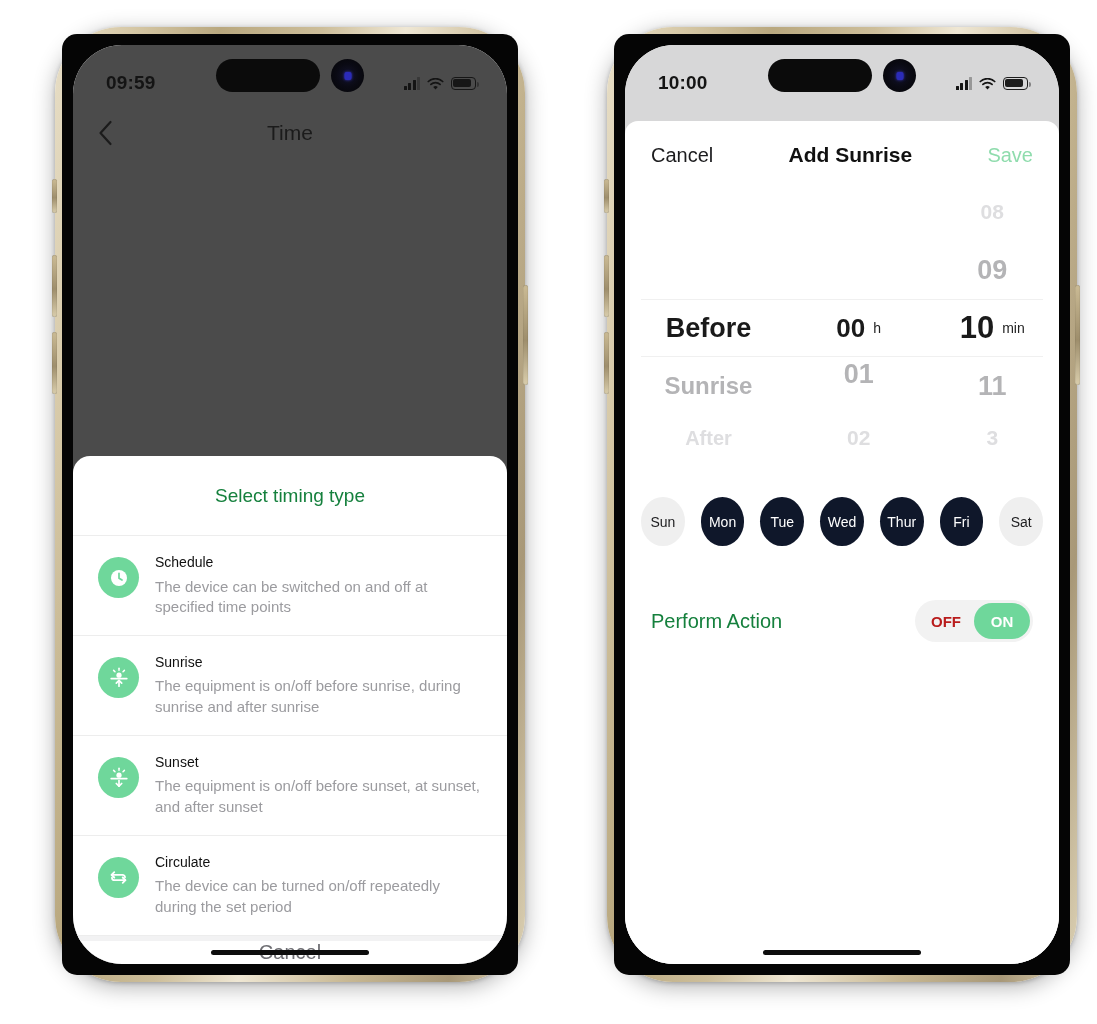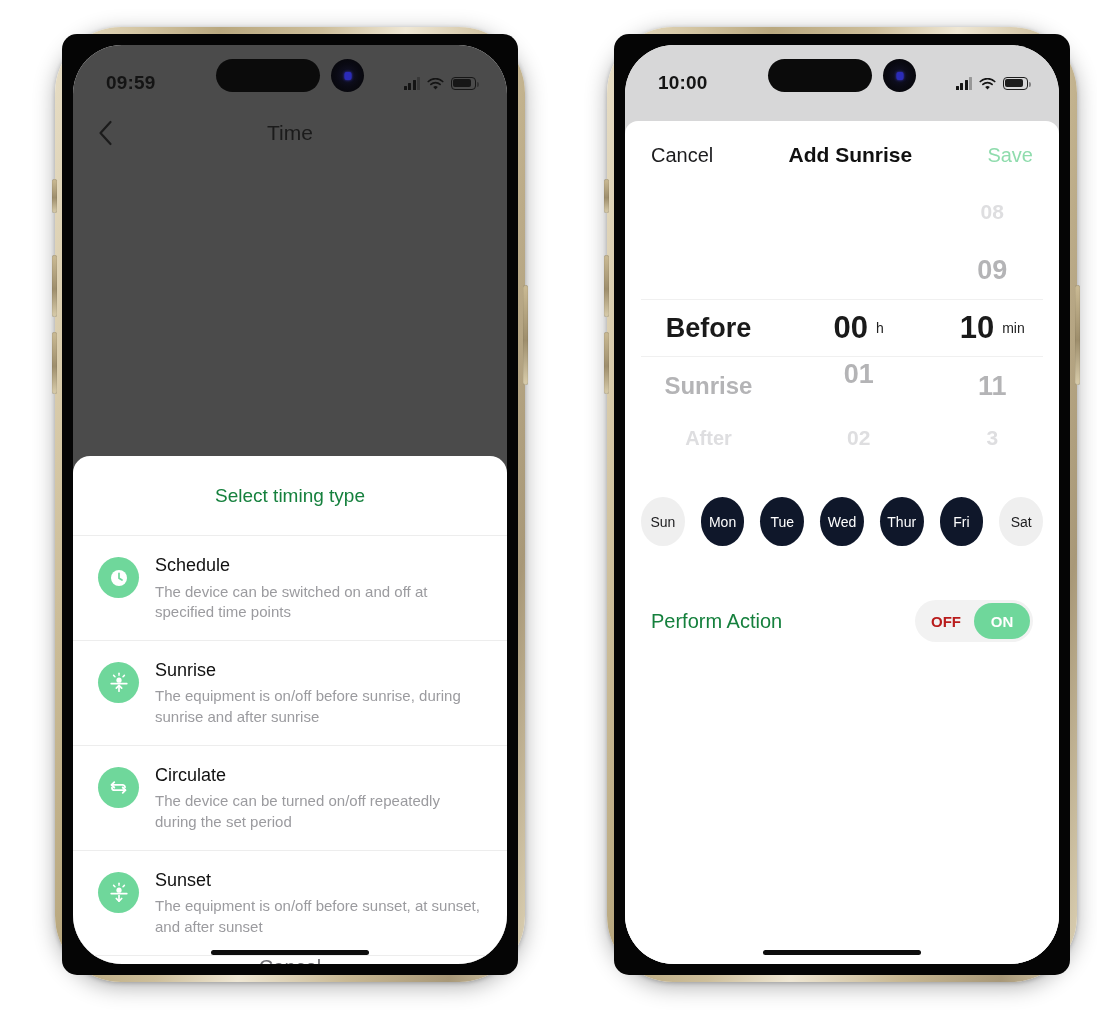--- a/index.html
+++ b/index.html
@@ -132,21 +132,21 @@
   .opt {
     display: flex; gap: 16px; padding: 18px 22px 17px 25px;
     border-bottom: 1px solid #ededed; align-items: flex-start;
   }
   .opt-icon {
     flex: 0 0 auto; width: 41px; height: 41px; border-radius: 50%;
     background: #6fd79b; display: flex; align-items: center; justify-content: center;
     margin-top: 3px;
   }
   .opt-body { flex: 1; min-width: 0; }
-  .opt-title { font-size: 18px; color: #111; line-height: 1.25; }
+  .opt-title { font-size: 14px; color: #111; line-height: 1.25; }
   .opt-desc { font-size: 15px; color: #9b9b9f; line-height: 1.38; margin-top: 5px; }
   .sheet-gap { height: 12px; background: #f2f2f3; }
   .sheet-cancel {
     flex: 1; display: flex; align-items: center; justify-content: center;
     font-size: 20px; color: #6e6e73;
   }
 
   .home-ind {
     position: absolute; bottom: 9px; left: 50%; transform: translateX(-50%);
     width: 158px; height: 5.5px; border-radius: 3px; background: #0d0d0d; z-index: 20;
@@ -299,51 +299,51 @@
               </svg>
             </div>
             <div class="opt-body">
               <div class="opt-title">Sunrise</div>
               <div class="opt-desc">The equipment is on/off before sunrise, during sunrise and after sunrise</div>
             </div>
           </div>
 
           <div class="opt">
             <div class="opt-icon">
-              <svg width="23" height="23" viewBox="0 0 24 24" fill="none" stroke="#fff" stroke-width="1.9" stroke-linecap="round" stroke-linejoin="round">
-                <path d="M5 9.2h11.2a2.6 2.6 0 012.6 2.6"></path>
-                <path d="M7.6 6.4L4.7 9.2l2.9 2.8"></path>
-                <path d="M19 14.8H7.8a2.6 2.6 0 01-2.6-2.6"></path>
-                <path d="M16.4 17.6l2.9-2.8-2.9-2.8"></path>
-              </svg>
-            </div>
-            <div class="opt-body">
-              <div class="opt-title">Circulate</div>
-              <div class="opt-desc">The device can be turned on/off repeatedly during the set period</div>
-            </div>
-          </div>
-
-          <div class="opt">
-            <div class="opt-icon">
               <svg width="24" height="24" viewBox="0 0 24 24" fill="none" stroke="#fff" stroke-width="1.5" stroke-linecap="round">
                 <path d="M12 3.2v2"></path>
                   <path d="M6.6 5.4l1.4 1.4"></path>
                   <path d="M17.4 5.4L16 6.8"></path>
                 <circle cx="12" cy="10.2" r="2.6" fill="#fff" stroke="none"></circle>
                 <path d="M4.2 13.6h15.6" stroke-width="1.7"></path>
                 <path d="M12 15.6v5.6" stroke-width="1.7"></path>
                   <path d="M9.3 18.5L12 21.2l2.7-2.7" stroke-width="1.7" stroke-linejoin="round"></path>
               </svg>
             </div>
             <div class="opt-body">
               <div class="opt-title">Sunset</div>
               <div class="opt-desc">The equipment is on/off before sunset, at sunset, and after sunset</div>
             </div>
           </div>
 
+          <div class="opt">
+            <div class="opt-icon">
+              <svg width="23" height="23" viewBox="0 0 24 24" fill="none" stroke="#fff" stroke-width="1.9" stroke-linecap="round" stroke-linejoin="round">
+                <path d="M5 9.2h11.2a2.6 2.6 0 012.6 2.6"></path>
+                <path d="M7.6 6.4L4.7 9.2l2.9 2.8"></path>
+                <path d="M19 14.8H7.8a2.6 2.6 0 01-2.6-2.6"></path>
+                <path d="M16.4 17.6l2.9-2.8-2.9-2.8"></path>
+              </svg>
+            </div>
+            <div class="opt-body">
+              <div class="opt-title">Circulate</div>
+              <div class="opt-desc">The device can be turned on/off repeatedly during the set period</div>
+            </div>
+          </div>
+
           <div class="sheet-gap"></div>
           <div class="sheet-cancel">Cancel</div>
         </div>
 
         <div class="home-ind"></div>
       </div>
     </div>
   </div>
 
   <div class="phone right">
@@ -411,21 +411,21 @@
             </div>
 
             <div class="pcol c2">
               <div class="prow" style="top:-20px">
                   <span class="p-txt lvl-far" style="font-size:21px"></span>
                 </div>
               <div class="prow" style="top:38px">
                   <span class="p-txt lvl-near" style="font-size:25px"></span>
                 </div>
               <div class="prow" style="top:96px">
-                <span class="p-txt lvl-sel" style="font-size:31px">00</span>
+                <span class="p-txt lvl-sel" style="font-size:26px">00</span>
                 <span class="unit">h</span>
               </div>
               <div class="prow" style="top:142px">
                   <span class="p-txt lvl-near" style="font-size:27px">01</span>
                 </div>
               <div class="prow" style="top:206px">
                   <span class="p-txt lvl-far" style="font-size:21px">02</span>
                 </div>
             </div>
 

